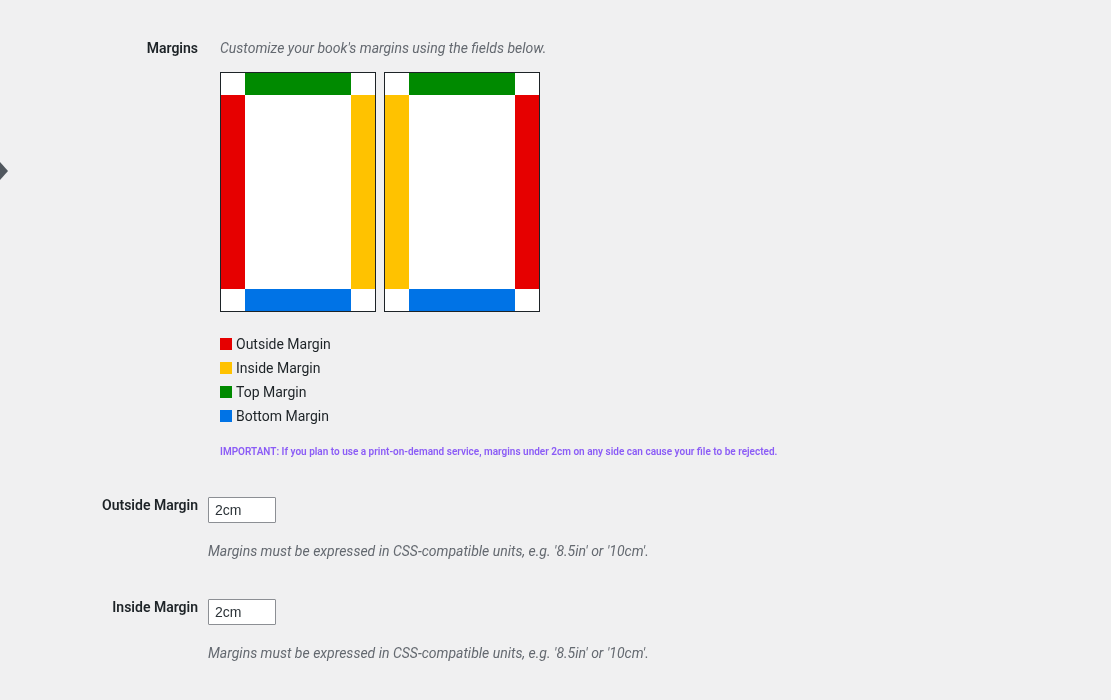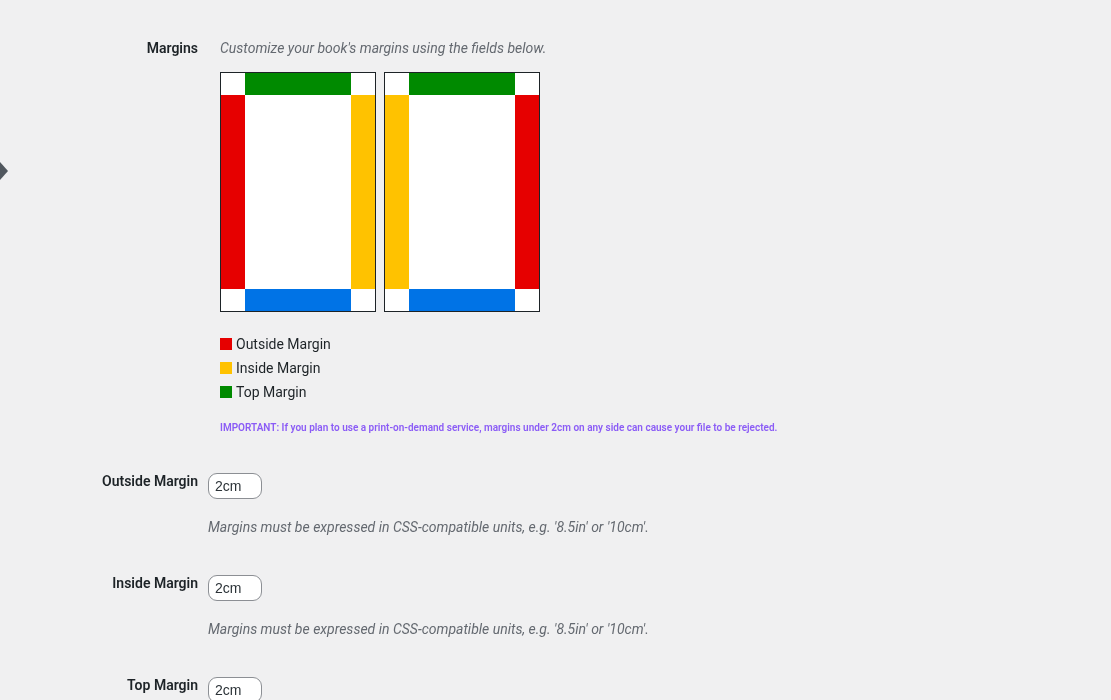--- a/index.html
+++ b/index.html
@@ -90,24 +90,24 @@
     .swatch.red    { background: #e60000; }
     .swatch.yellow { background: #ffc200; }
     .swatch.green  { background: #008a00; }
     .swatch.blue   { background: #0073e6; }
     .important {
       font-weight: 600;
       color: #8b5cf6;
       font-size: 10px;
     }
     .text-input {
-      width: 54px;
+      width: 68px;
       padding: 1px 6px 2px 6px;
       border: 1px solid #8c8f94;
-      border-radius: 9px;
+      border-radius: 1px;
       background: #fff;
       font-size: 14px;
       height: 26px;
       color: #2c3338;
     }
     .field-help {
       font-style: italic;
       color: #646970;
       margin-top: 20px;
       font-size: 14px;
@@ -149,20 +149,24 @@
           <span>Outside Margin</span>
         </div>
         <div class="legend-item">
           <span class="swatch yellow"></span>
           <span>Inside Margin</span>
         </div>
         <div class="legend-item">
           <span class="swatch green"></span>
           <span>Top Margin</span>
         </div>
+        <div class="legend-item">
+          <span class="swatch blue"></span>
+          <span>Bottom Margin</span>
+        </div>
       </div>
 
       <p class="important">IMPORTANT: If you plan to use a print-on-demand service, margins under 2cm on any side can cause your file to be rejected.</p>
     </div>
   </div>
 
   <div class="form-row">
     <div class="label-col">Outside Margin</div>
     <div class="content-col">
       <div class="margin-input-row">

